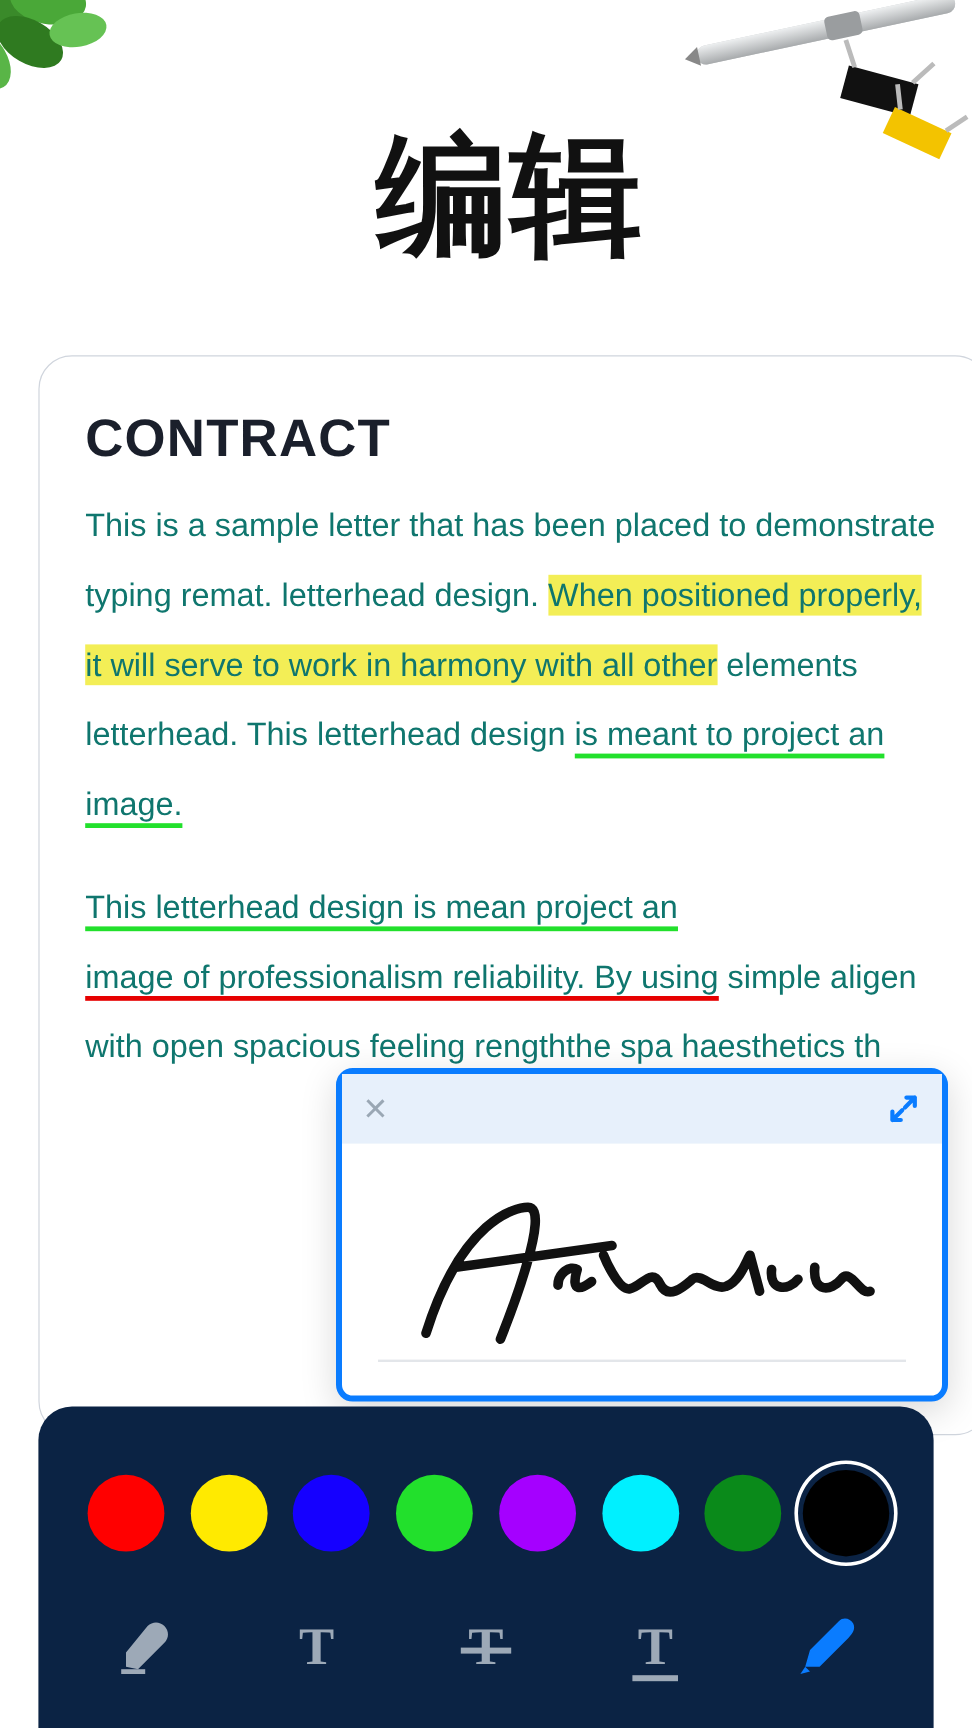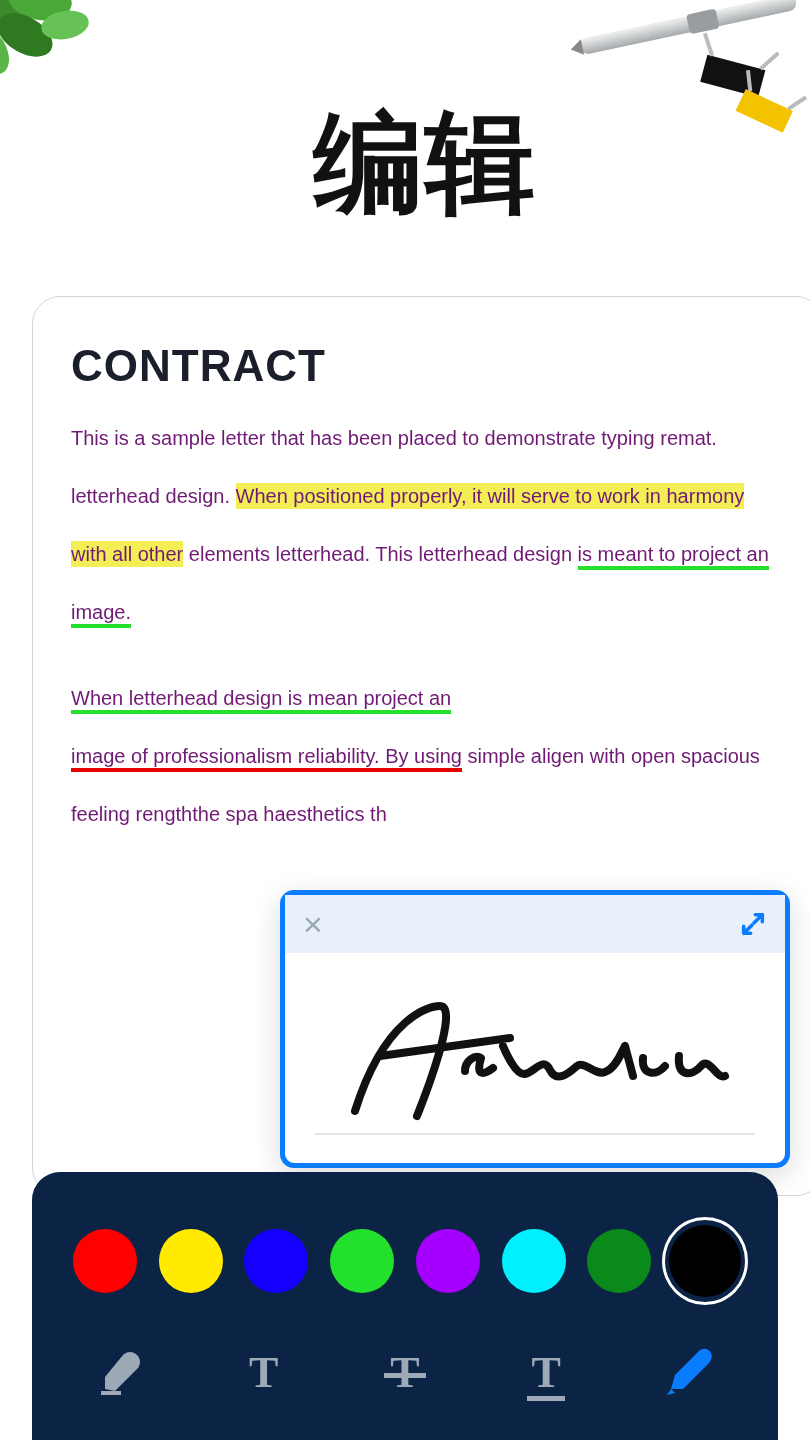--- a/index.html
+++ b/index.html
@@ -10,21 +10,21 @@
   .plant { position: absolute; top: -20px; left: -30px; width: 170px; height: 140px; }
   .plant svg { width: 100%; height: 100%; }
 
   
   .desk-items { position: absolute; top: -10px; right: -10px; width: 300px; height: 150px; }
 
   .page-title { position: absolute; top: 90px; left: 0; right: 0; text-align: center; font-size: 110px; font-weight: 900; color: #111; letter-spacing: 2px; padding-left: 40px; }
 
   .doc-card { position: absolute; top: 296px; left: 32px; width: 792px; height: 900px; background: #fff; border: 1px solid #d0d5dd; border-radius: 28px; padding: 44px 38px 0 38px; overflow: hidden; }
   .doc-heading { font-size: 44px; font-weight: 800; letter-spacing: 1px; color: #1a1f2b; margin-bottom: 18px; }
-  .doc-body { font-size: 20px; line-height: 58px; color: #701a75; }
+  .doc-body { font-size: 27px; line-height: 58px; color: #0f766e; }
   .doc-body p { margin-bottom: 28px; }
   .hl-yellow { background: #f3ee56; padding: 2px 0; }
   .ul-green { border-bottom: 4px solid #22e02c; padding-bottom: 1px; }
   .ul-red { border-bottom: 4px solid #e60000; padding-bottom: 1px; margin-top: 17px; }
 
   
   .sig-panel { position: absolute; top: 890px; left: 280px; width: 510px; height: 278px; background: #fff; border: 5px solid #0a7cff; border-radius: 14px; box-shadow: 0 8px 30px rgba(0,0,0,0.15); display: flex; flex-direction: column; }
   .sig-bar { height: 58px; background: #e7f0fb; display: flex; align-items: center; justify-content: space-between; padding: 0 18px; }
   .sig-close { font-size: 34px; color: #9aa7b4; font-weight: 300; line-height: 1; cursor: pointer; }
   .sig-expand { width: 28px; height: 28px; cursor: pointer; }
@@ -92,21 +92,21 @@
 
   <h1 class="page-title">编辑</h1>
 
   <div class="doc-card">
     <div class="doc-heading">CONTRACT</div>
     <div class="doc-body">
       <p>
         <span>This is a sample letter that has been placed to demonstrate typing remat. letterhead design. </span><span class="hl-yellow">When positioned properly, it will serve to work in harmony with all other</span><span> elements letterhead. This letterhead design </span><span class="ul-green">is meant to project an image.</span>
       </p>
       <p>
-        <span class="ul-green">When letterhead design is mean project an</span><br>
+        <span class="ul-green">This letterhead design is mean project an</span><br>
         <span class="ul-red">image of professionalism reliability. By using</span><span> simple aligen with open spacious feeling rengththe spa haesthetics th</span>
       </p>
     </div>
   </div>
 
   <div class="sig-panel">
     <div class="sig-bar">
       <span class="sig-close">×</span>
       <span class="sig-expand">
         <svg viewBox="0 0 24 24">

